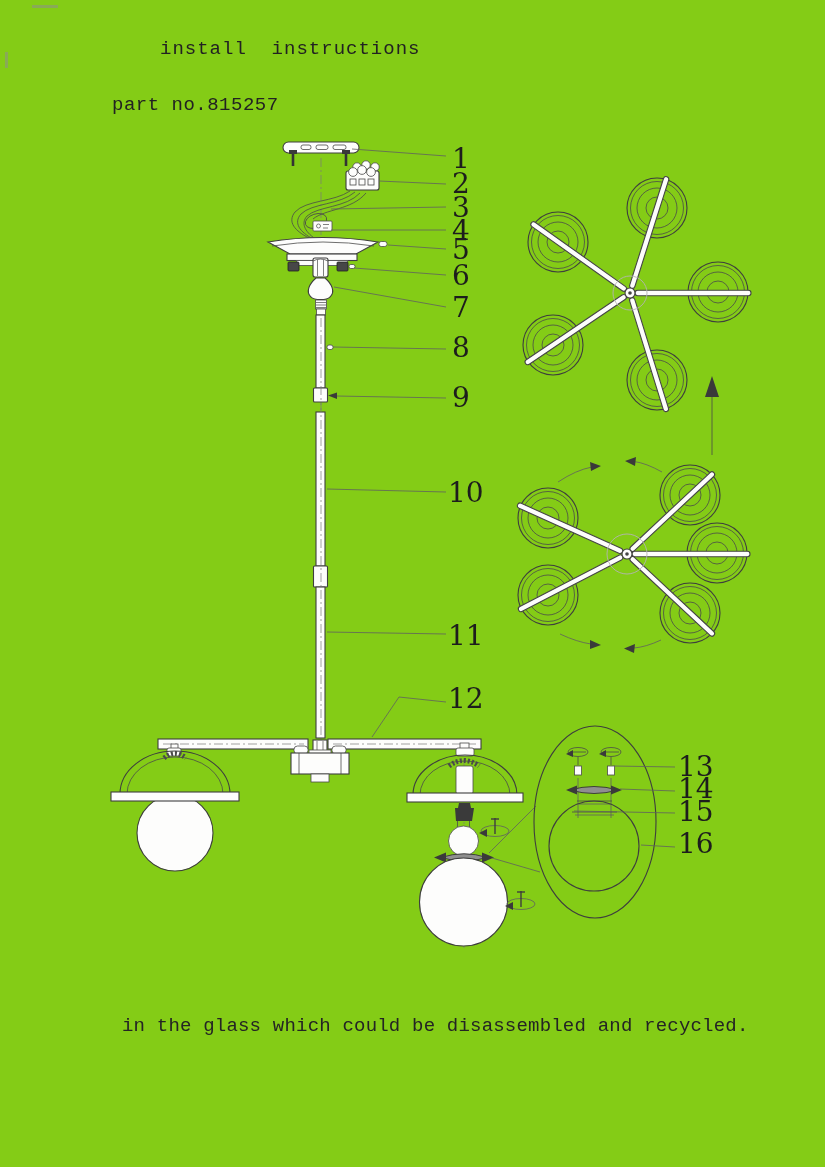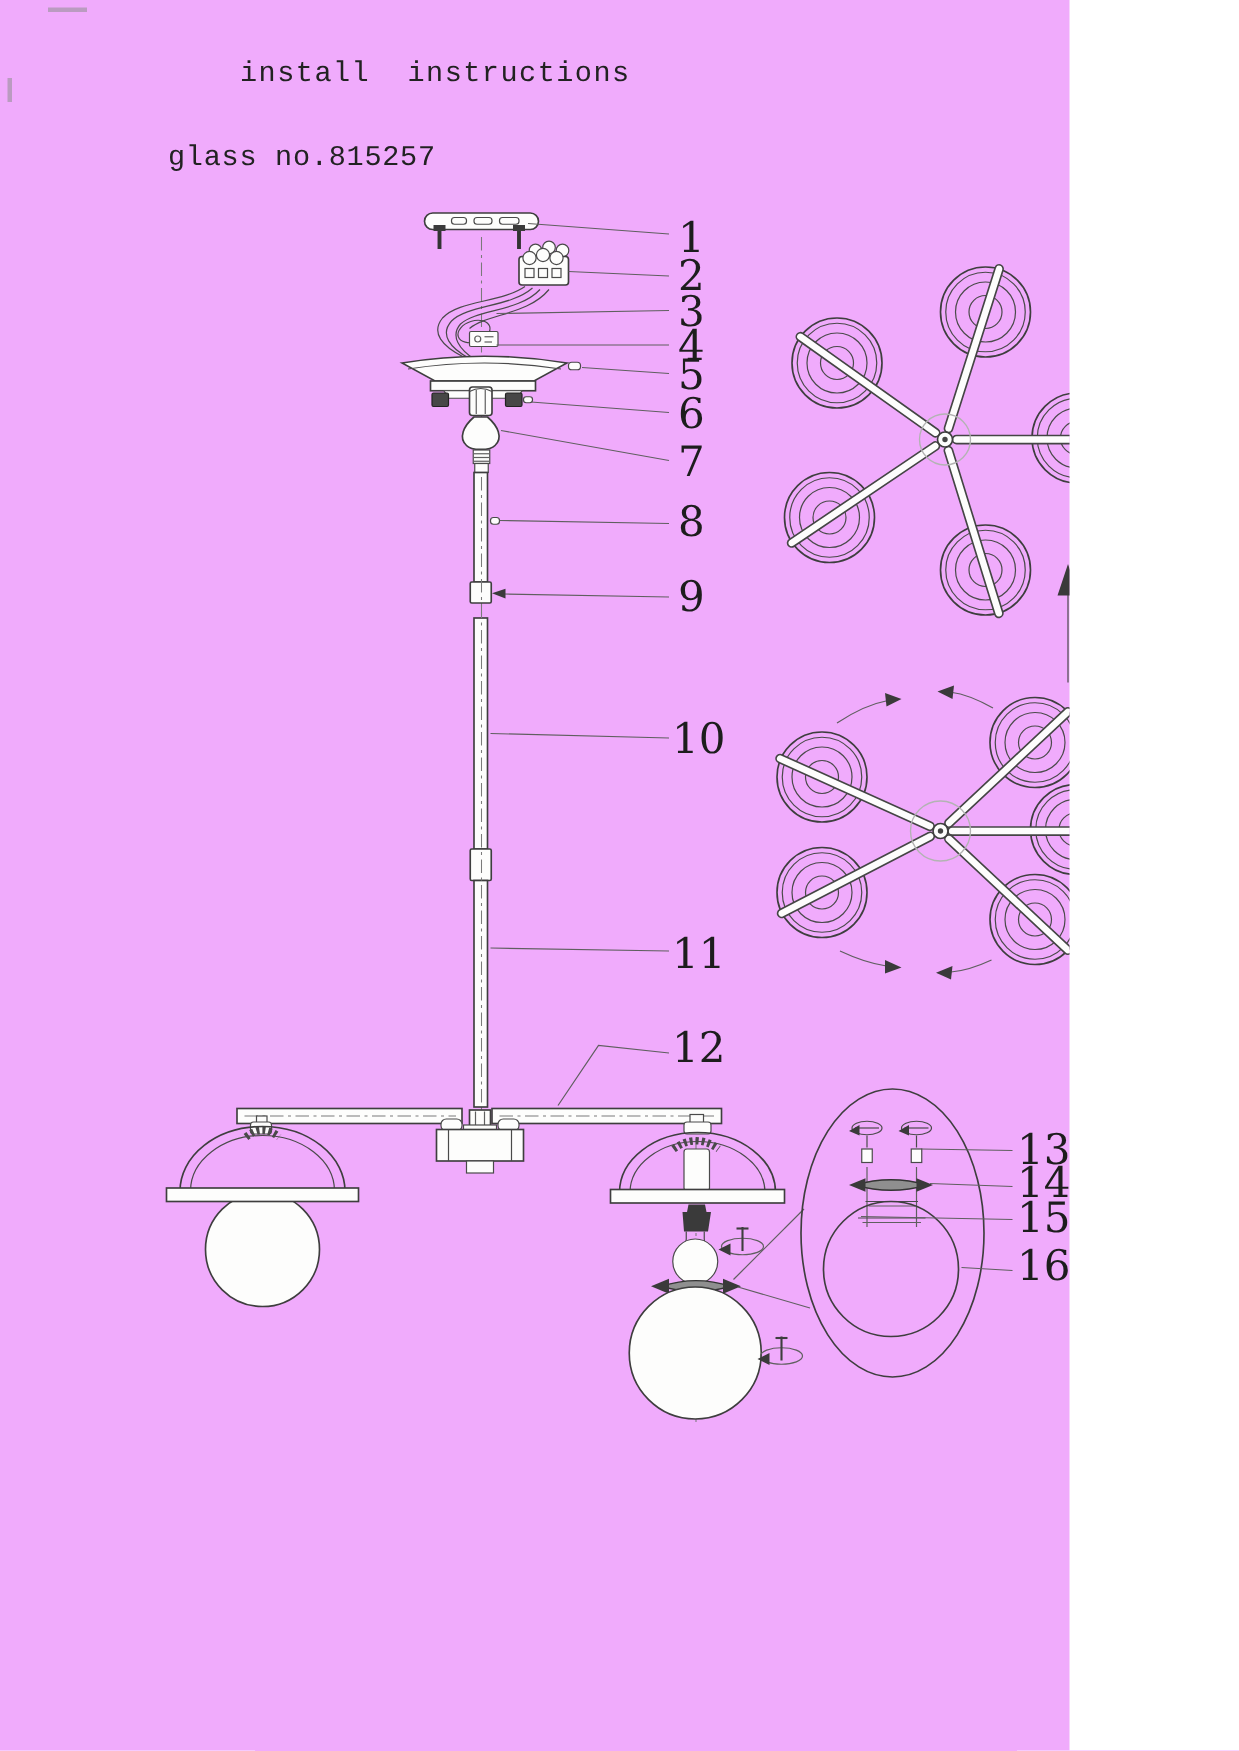--- a/index.html
+++ b/index.html
@@ -1,19 +1,19 @@
 <!DOCTYPE html>
 <html><head>
 <meta charset="utf-8">
 <style>
   html,body{margin:0;padding:0;}
   .page{
     position:relative;
-    width:713px;height:1167px;
-    background:#f0abfc;
+    width:825px;height:1167px;
+    background:#84cc16;
     overflow:hidden;
     font-family:"Liberation Mono", monospace;
     color:#262626;
   }
   .title{
     position:absolute;left:160px;top:38px;
     font-size:19px;letter-spacing:1px;white-space:pre;
     color:#222;
   }
   .item-no{
@@ -42,21 +42,21 @@
 </style>
 </head>
 <body>
 
 <div class="page">
 
   <div class="scan-mark" style="left:32px;top:5px;width:26px;height:3px;"></div>
   <div class="scan-mark" style="left:5px;top:52px;width:3px;height:16px;"></div>
 
   <div class="title">install  instructions</div>
-  <div class="item-no">glass no.815257</div>
+  <div class="item-no">part no.815257</div>
 
   <svg width="826" height="1167" viewBox="0 0 826 1167">
 
     <defs>
       <g id="shade">
         <circle r="30" class="ln"></circle>
         <circle r="26.5" class="ln2"></circle>
         <circle r="20" class="ln2"></circle>
         <circle r="11" class="ln2"></circle>
       </g>
@@ -350,17 +350,18 @@
       <text class="callout" x="448" y="645">11</text>
       <text class="callout" x="448" y="708">12</text>
       <text class="callout" x="678" y="776">13</text>
       <text class="callout" x="678" y="798">14</text>
       <text class="callout" x="678" y="821">15</text>
       <text class="callout" x="678" y="853">16</text>
     </g>
   </svg>
 
   <div class="footer">
+    <div>in the glass which could be disassembled and recycled.</div>
     
     
   </div>
 
 </div>
 
 </body></html>

